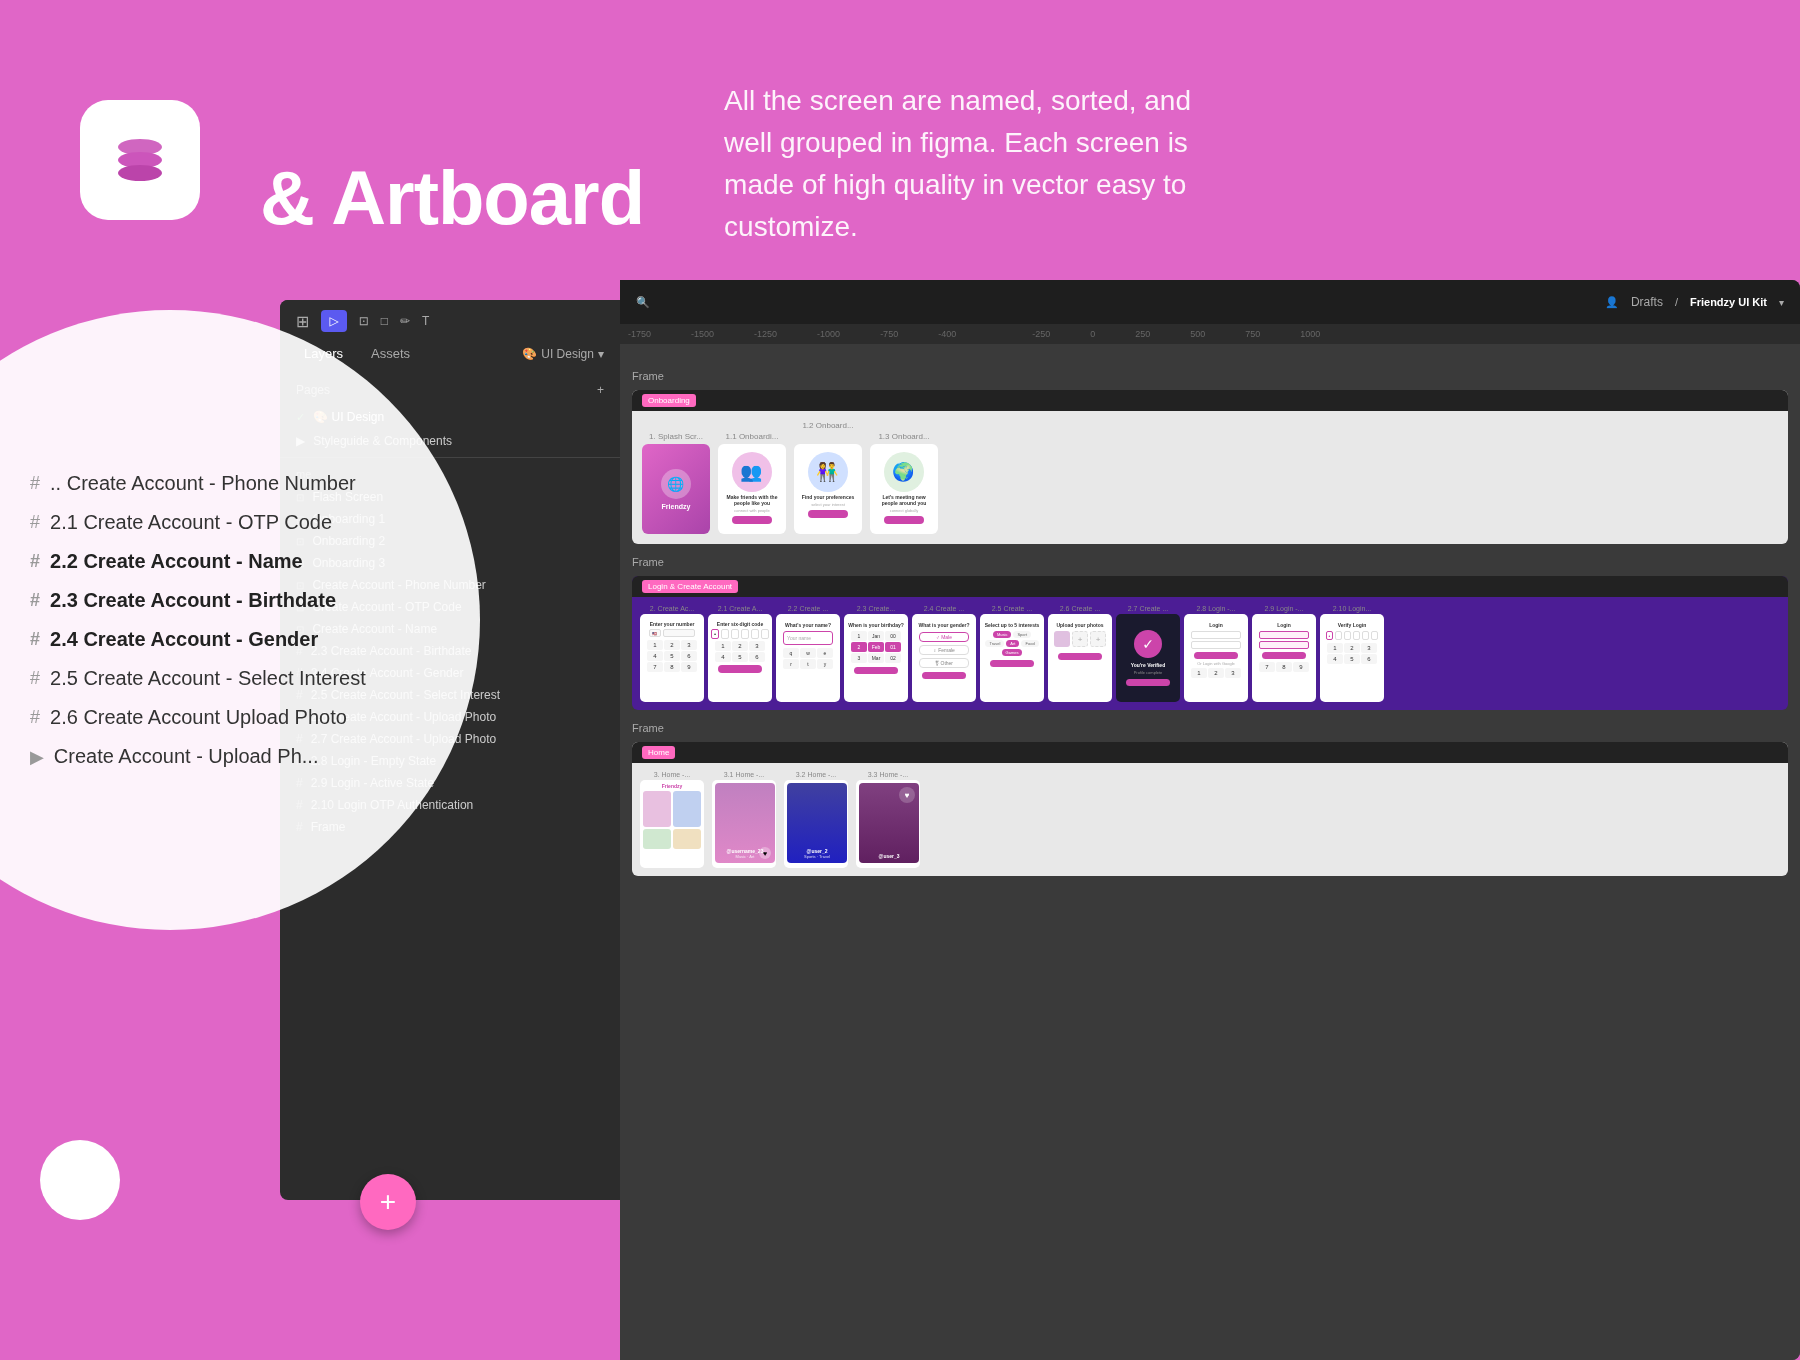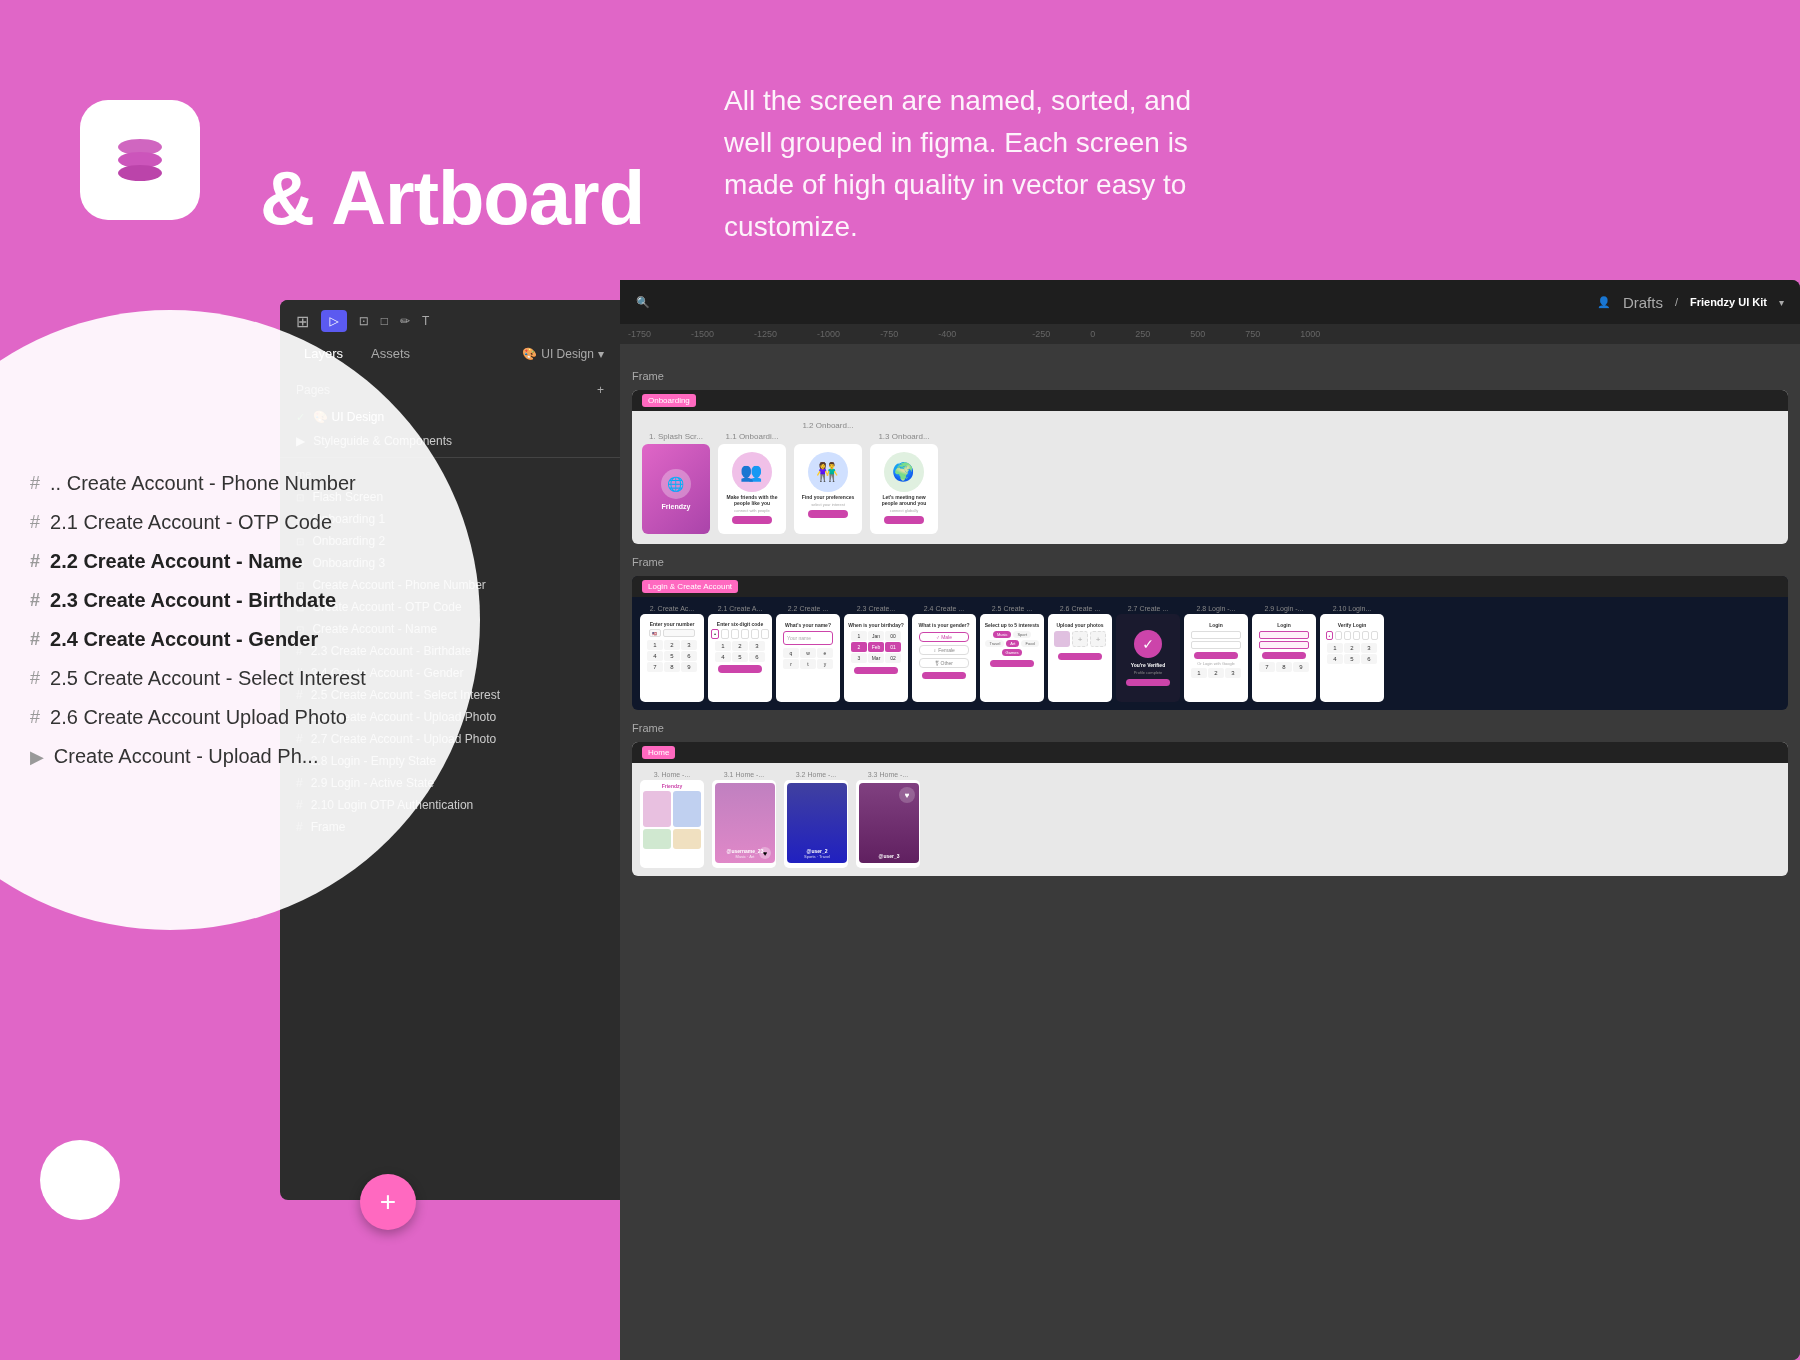--- a/index.html
+++ b/index.html
@@ -466,21 +466,21 @@
       <span>Frame</span>
     </div>
   </div>
 
   <div class="figma-canvas">
 
     <div class="figma-toolbar">
       <span style="color:#aaa;font-size:11px;">🔍</span>
       <div style="flex:1;"></div>
       <span style="color:#aaa;font-size:11px;">👤</span>
-      <span style="color:#aaa;font-size:15px;">Drafts</span>
+      <span style="color:#aaa;font-size:12px;">Drafts</span>
       <span style="color:#aaa;font-size:11px;">/</span>
       <span style="color:white;font-size:11px;font-weight:600;">Friendzy UI Kit</span>
       <span style="color:#aaa;font-size:10px;">▾</span>
     </div>
 
     <div class="ruler-h">
       <span style="margin-right:40px;">-1750</span>
       <span style="margin-right:40px;">-1500</span>
       <span style="margin-right:40px;">-1250</span>
       <span style="margin-right:40px;">-1000</span>
@@ -549,21 +549,21 @@
                   </div>
                 </div>
               </div>
             </div>
           </div>
         </div>
       </div>
 
       <div class="frames-section">
         <div class="frame-label">Frame</div>
-        <div style="background:#0f172a;border-radius:6px;overflow:hidden;">
+        <div style="background:#4c1d95;border-radius:6px;overflow:hidden;">
           <div style="background:#222;padding:4px 10px;display:flex;align-items:center;gap:4px;">
             <span style="background:#ff69c0;color:white;font-size:8px;padding:2px 6px;border-radius:3px;">Login &amp; Create Account</span>
           </div>
           <div style="display:flex;gap:4px;padding:8px;overflow:hidden;">
 
             <div style="text-align:center;flex-shrink:0;">
               <div style="font-size:7px;color:#888;margin-bottom:2px;white-space:nowrap;">2. Create Ac...</div>
               <div style="width:64px;height:88px;background:white;border-radius:5px;overflow:hidden;padding:3px;">
                 <div style="font-size:5px;font-weight:bold;color:#333;text-align:center;margin-top:4px;margin-bottom:2px;">Enter your number</div>
                 <div style="display:flex;gap:2px;justify-content:center;margin-bottom:2px;">

